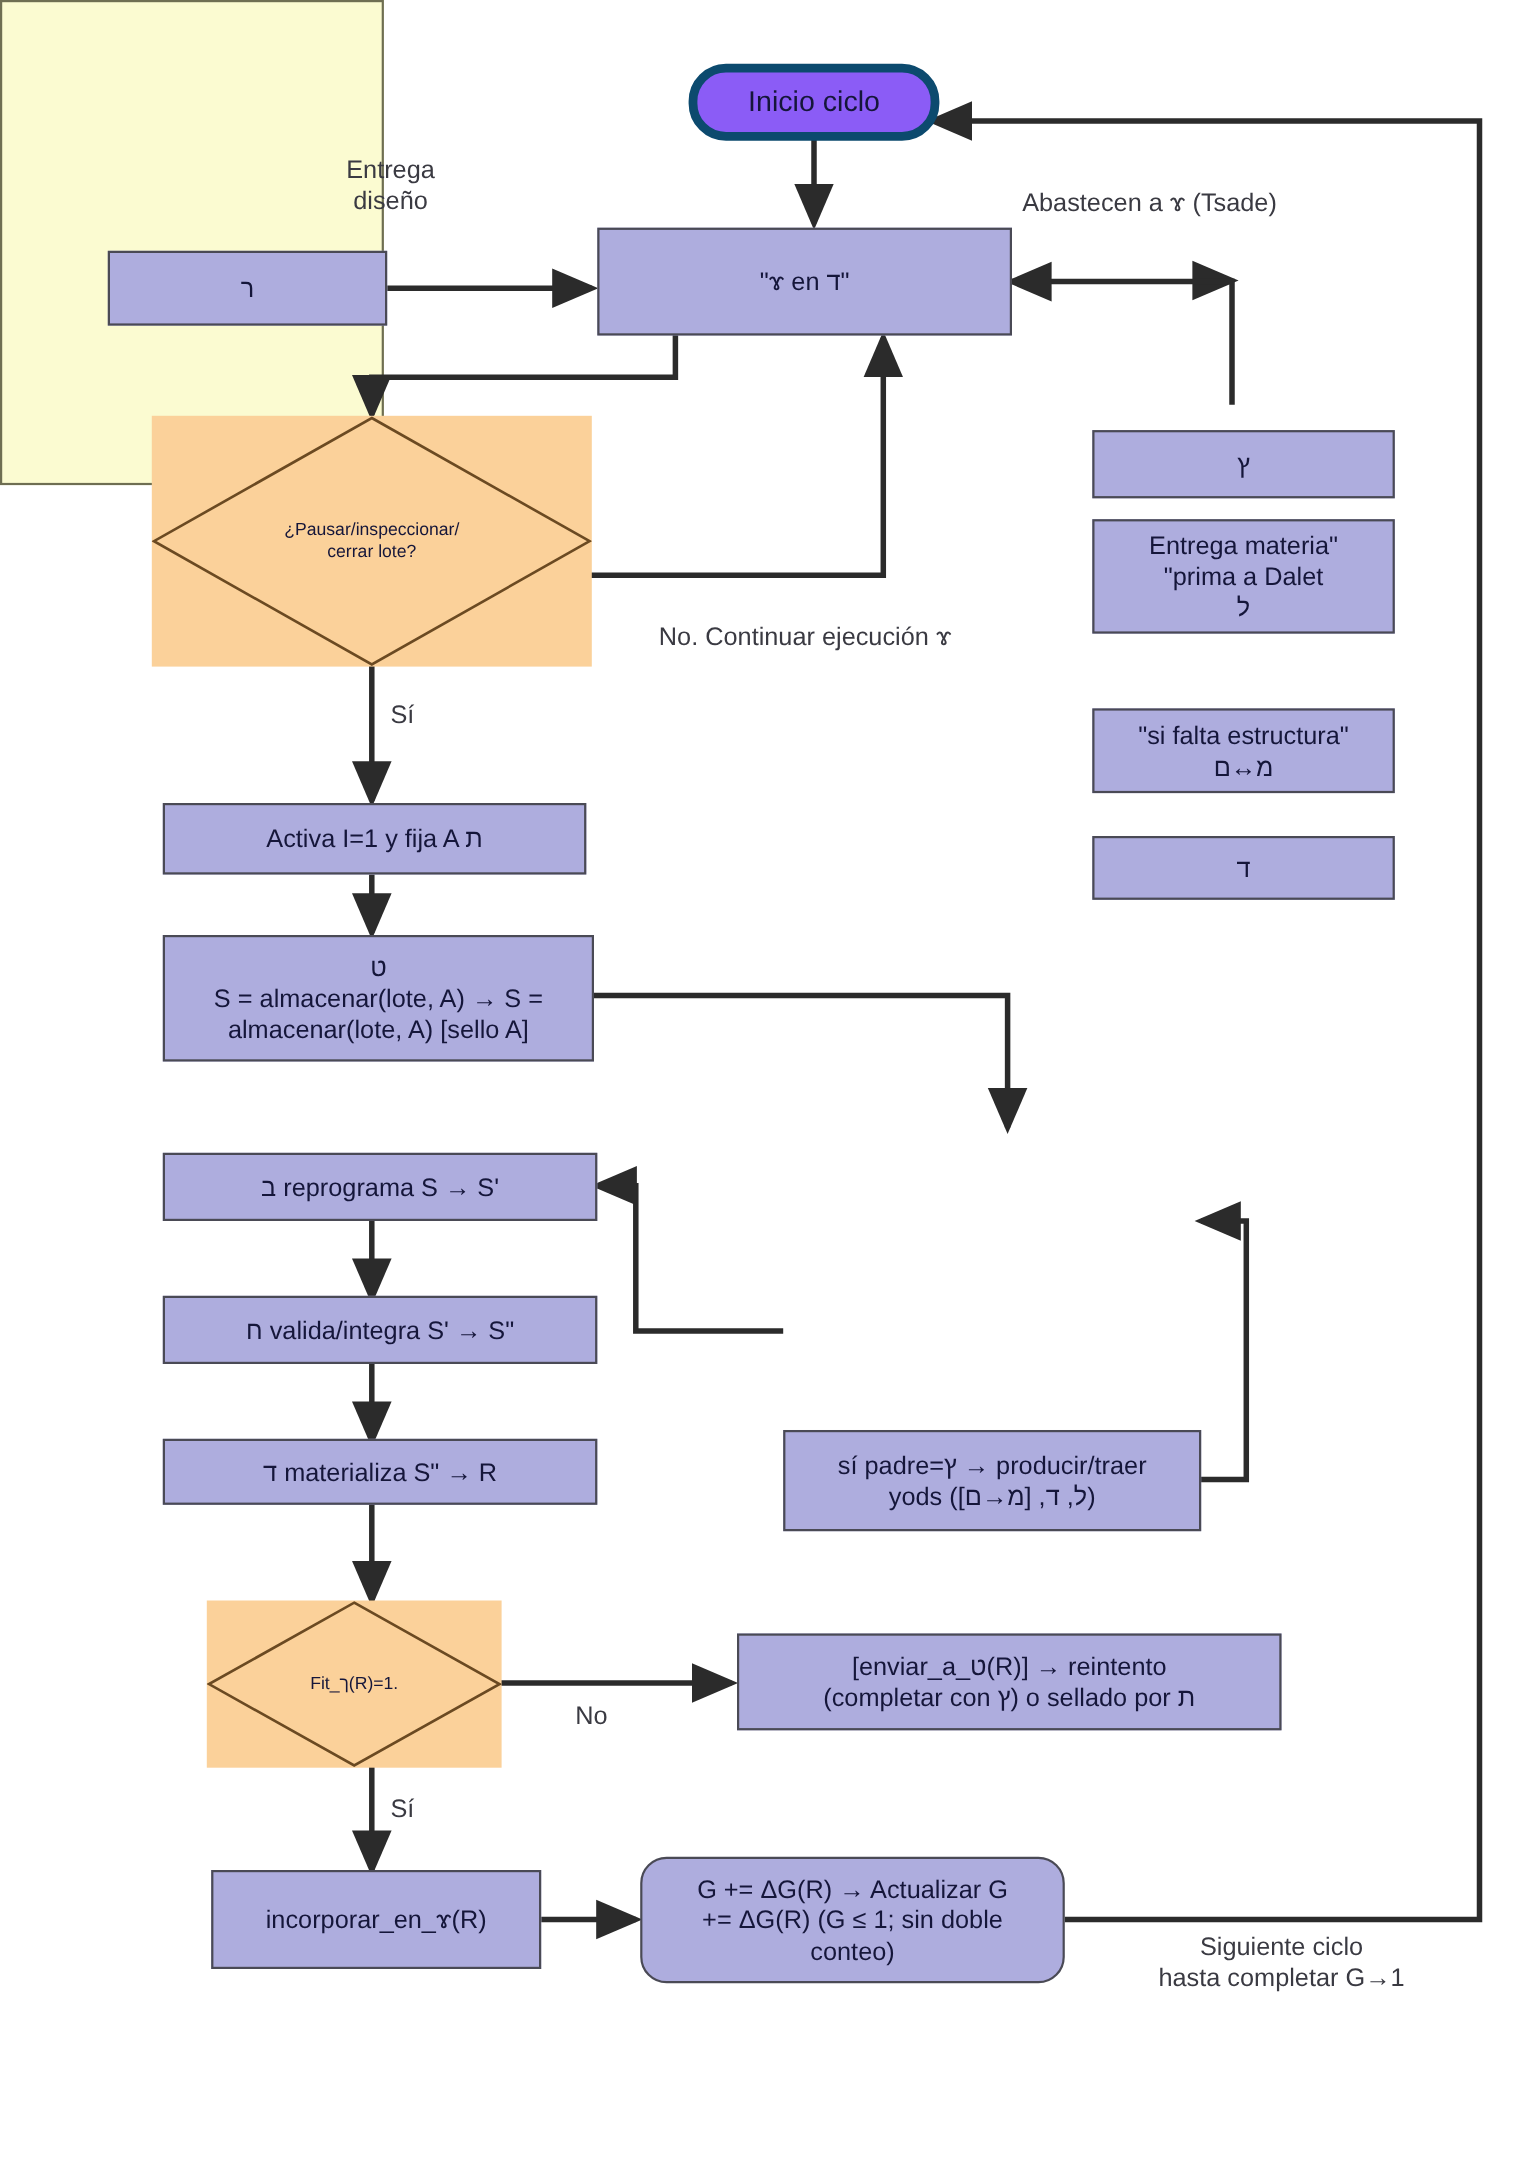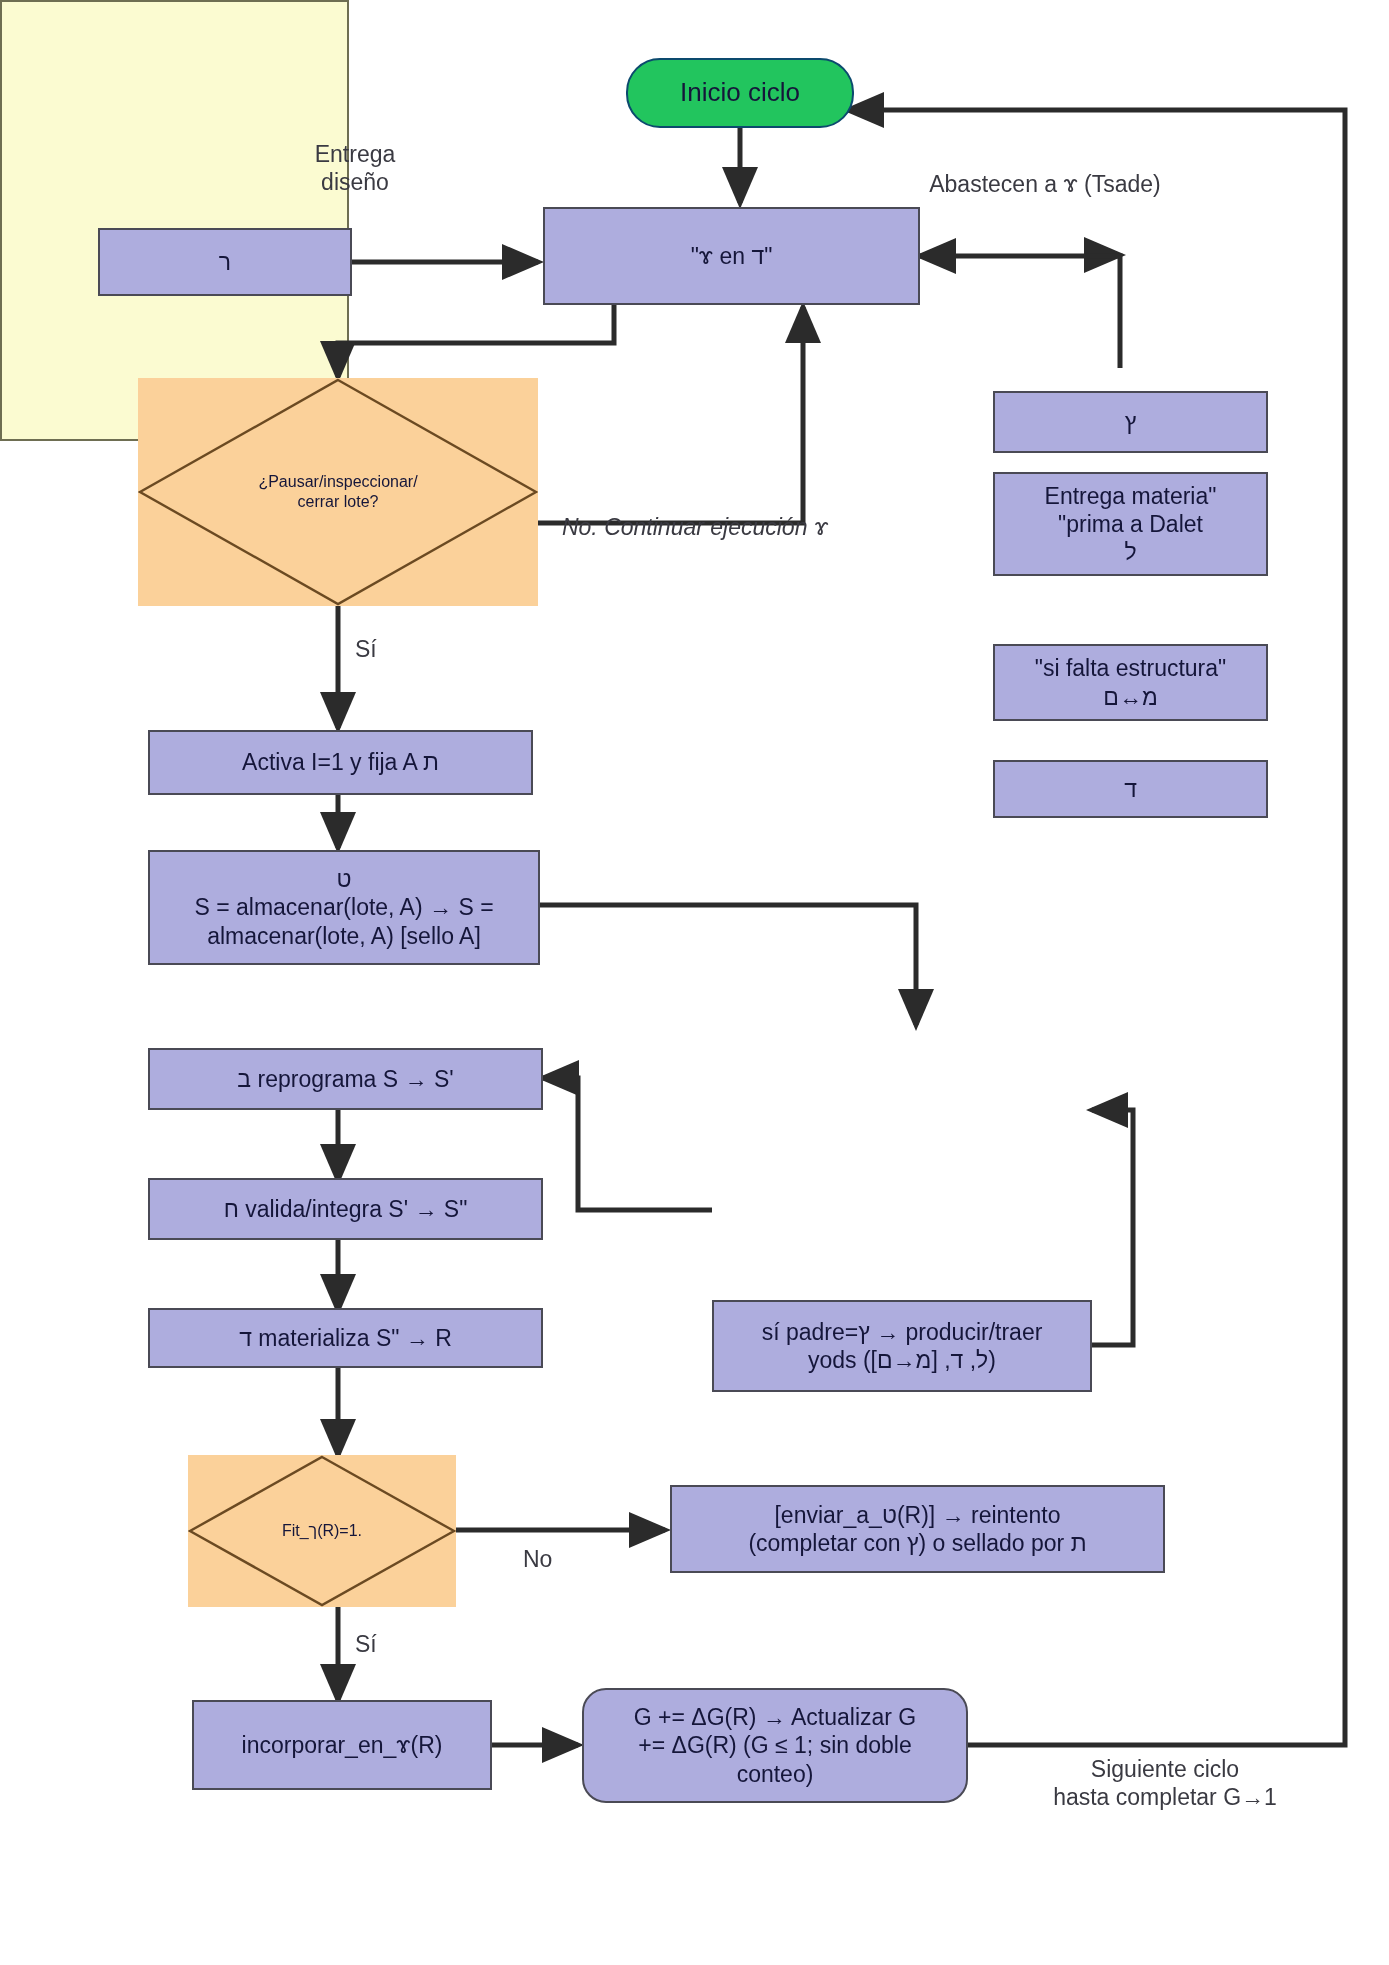--- a/index.html
+++ b/index.html
@@ -2,21 +2,21 @@
 <html><head>
 <meta charset="utf-8">
 <style>
   html,body{margin:0;padding:0;background:#ffffff;}
   body{font-family:"Liberation Sans","DejaVu Sans",sans-serif;}
   #stage{position:relative;width:1389px;height:1965px;background:#ffffff;overflow:hidden;}
   svg.edges{position:absolute;left:0;top:0;width:1389px;height:1965px;pointer-events:none;}
 
   .node{position:absolute;box-sizing:border-box;display:flex;align-items:center;justify-content:center;text-align:center;color:#15163a;line-height:1.22;z-index:3;}
   .proc{background:#aeadde;border:2px solid #4a4a55;font-size:23px;padding:4px 8px;}
-  .term{background:#22c55e;border:2px solid #0c4a6e;border-radius:34px;font-size:26px;}
+  .term{background:#8b5cf6;border:8px solid #0c4a6e;border-radius:34px;font-size:26px;}
   .group{background:#fbfbd1;border:2px solid #6e6e52;z-index:1;}
   .dec{background:#fbd19a;z-index:2;display:flex;align-items:center;justify-content:center;}
   .dec .dtxt{position:relative;z-index:3;font-size:16px;color:#15163a;line-height:1.25;}
   .dec .shape{position:absolute;left:0;top:0;width:100%;height:100%;z-index:1;}
   .edgelabel{position:absolute;font-size:23px;color:#3a3a42;text-align:center;line-height:1.22;z-index:4;white-space:pre-line;}
   .small{font-size:21px;}
 </style>
 </head>
 <body>
 
@@ -79,21 +79,21 @@
   <div class="edgelabel" style="left:845px;top:170px;width:400px;text-align:center;">Abastecen a ɤ (Tsade)</div>
 
   <div class="node dec" style="left:138px;top:378px;width:400px;height:228px;">
     <svg class="shape" viewBox="0 0 400 228" preserveAspectRatio="none">
       <polygon points="200,2 398,114 200,226 2,114" fill="#fbd19a" stroke="#6b4a22" stroke-width="2.4"></polygon>
     </svg>
     <div class="dtxt" style="white-space:pre-line;">¿Pausar/inspeccionar/
 cerrar lote?</div>
   </div>
 
-  <div class="edgelabel" style="left:525px;top:513px;width:340px;text-align:center;font-style:italic;">No. Continuar ejecución ɤ</div>
+  <div class="edgelabel" style="left:525px;top:564px;width:340px;text-align:right;">No. Continuar ejecución ɤ</div>
 
   <div class="edgelabel" style="left:355px;top:635px;width:60px;text-align:left;">Sí</div>
 
   <div class="node proc" style="left:148px;top:730px;width:385px;height:65px;">Activa I=1 y fija A ת</div>
 
   <div class="node proc" style="left:148px;top:850px;width:392px;height:115px;white-space:pre-line;">ט
 S = almacenar(lote, A) → S =
 almacenar(lote, A) [sello A]</div>
 
   <div class="group" style="left:955px;top:363px;width:345px;height:437px;"></div>

